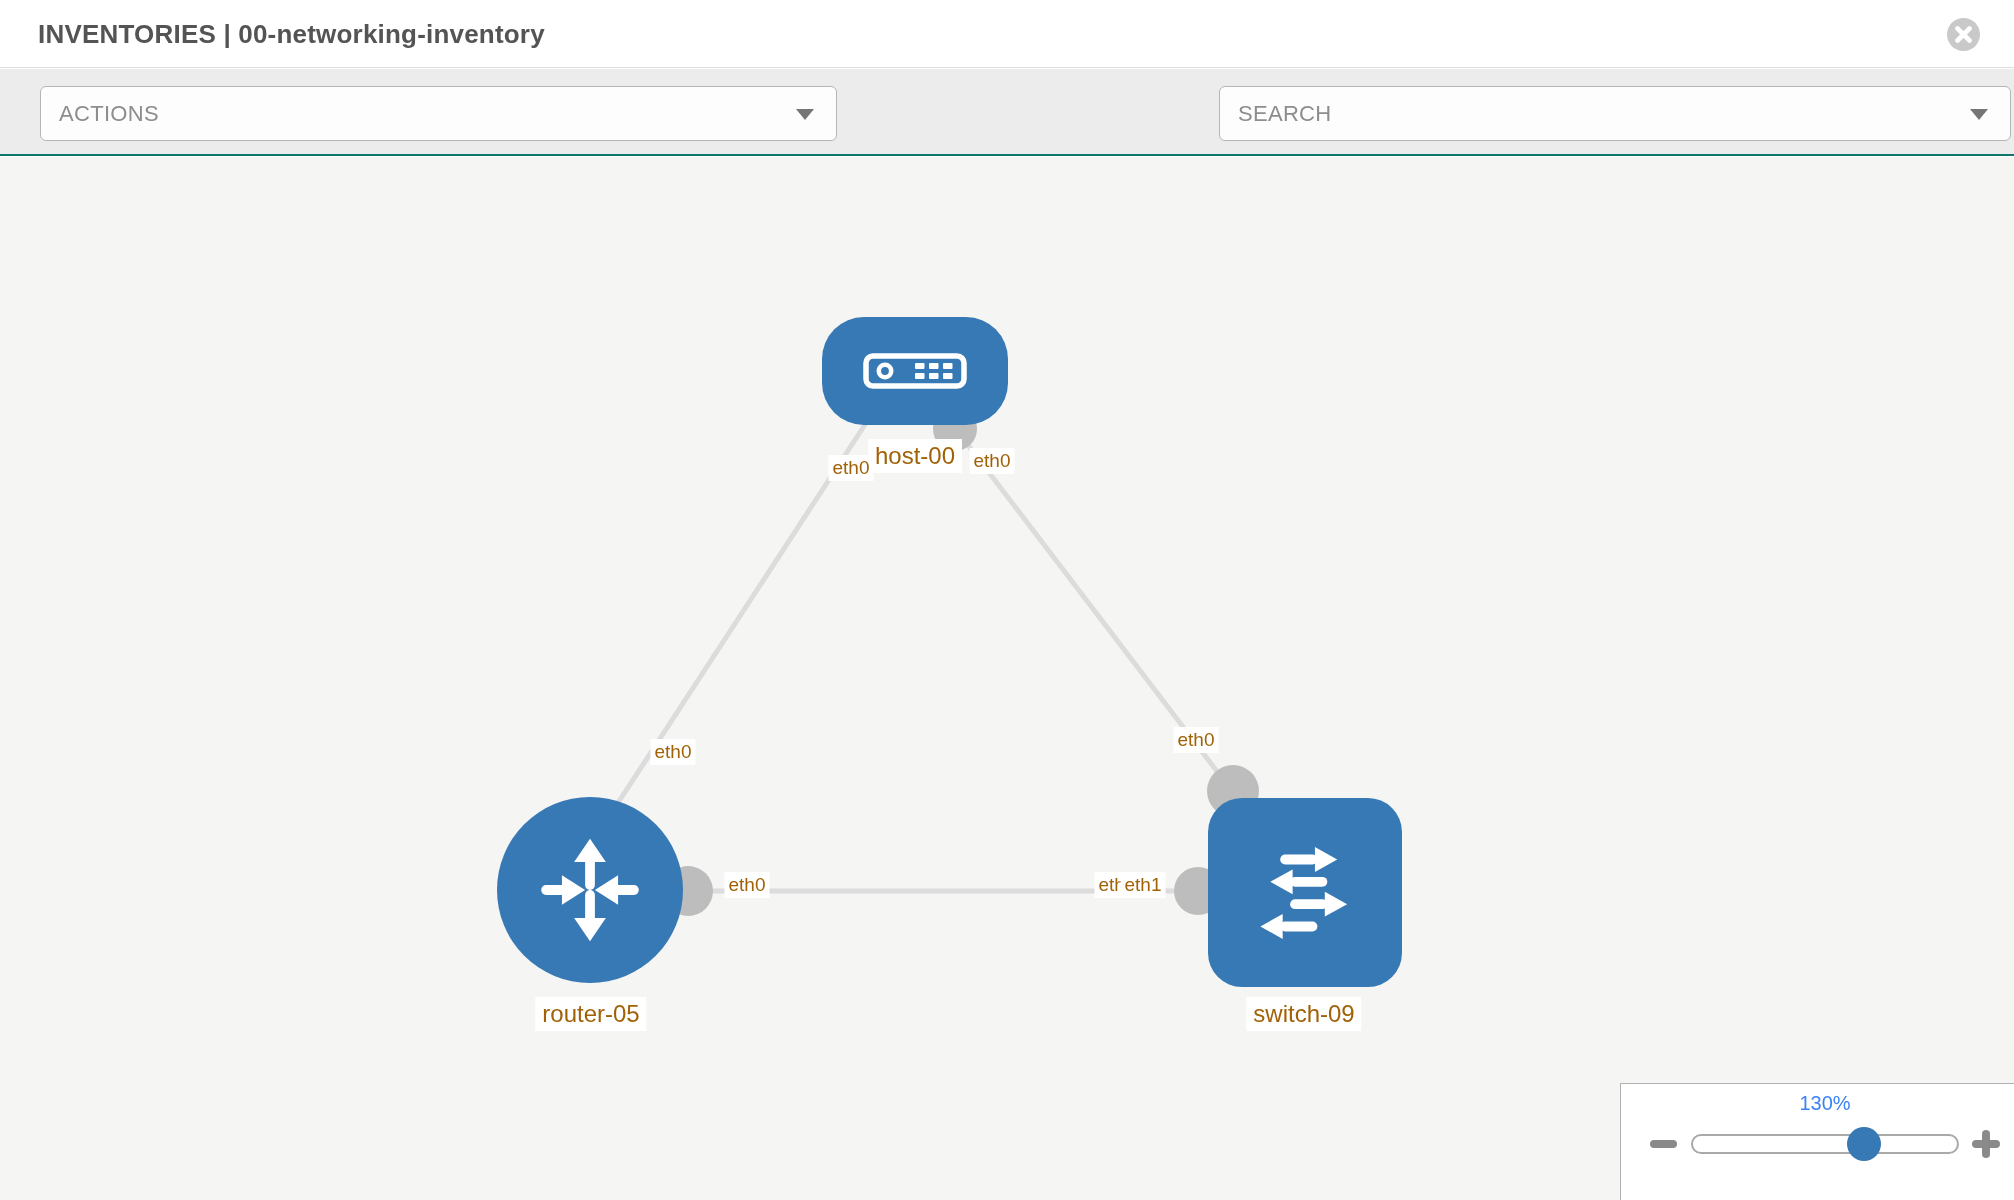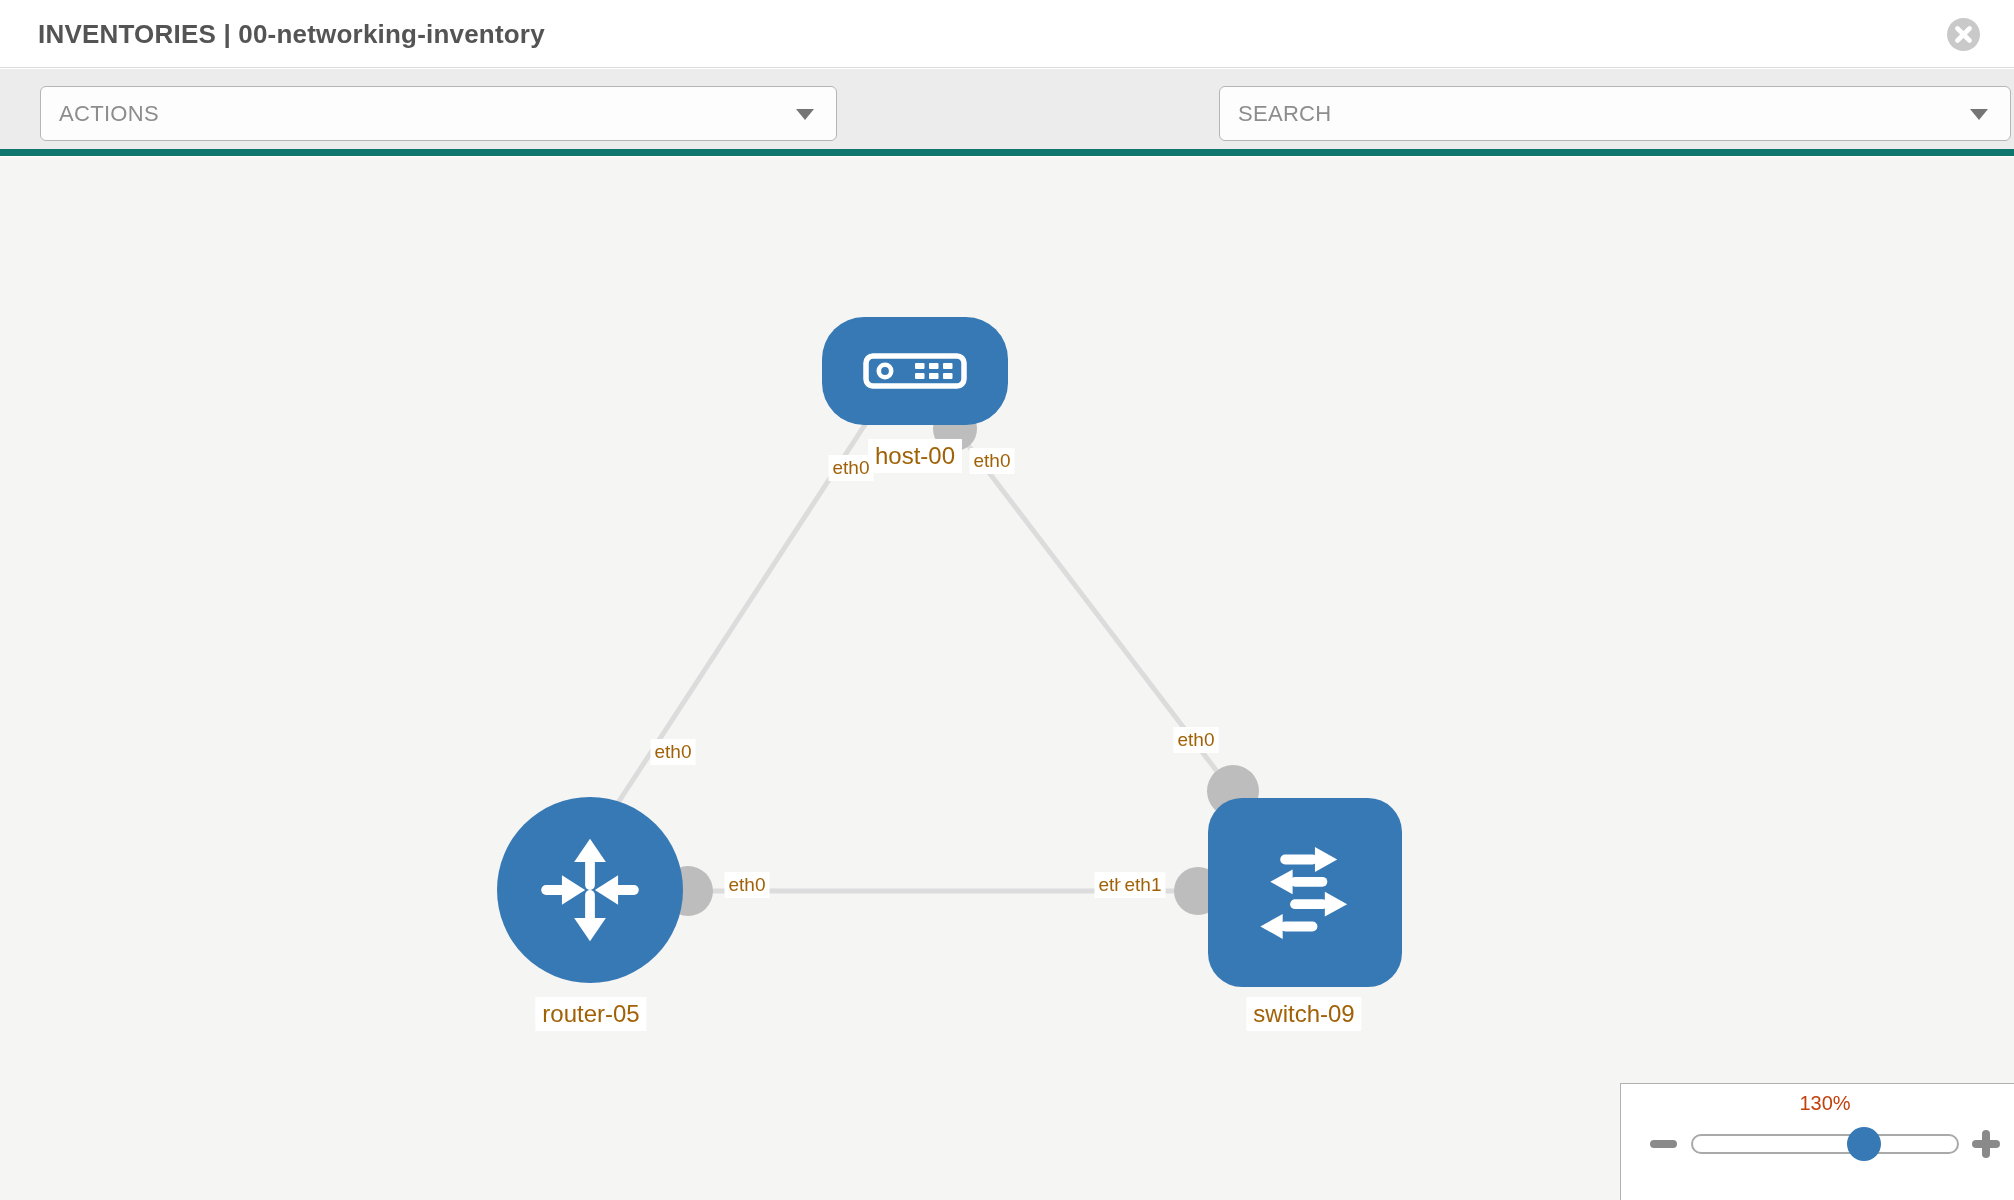--- a/index.html
+++ b/index.html
@@ -7,21 +7,21 @@
   body { font-family:"Liberation Sans","DejaVu Sans",sans-serif; }
   .page { position:relative; width:2014px; height:1200px; overflow:hidden; background:#fff; }
 
   
   .header { position:absolute; left:0; top:0; width:2014px; height:68px; background:#ffffff; border-bottom:1px solid #dcdcdc; }
   .page-title { position:absolute; left:38px; top:19px; font-size:26px; font-weight:bold; color:#545454; letter-spacing:0.2px; }
   .close-btn { position:absolute; right:34px; top:18px; width:33px; height:33px; border-radius:50%; background:#c9c9c9; cursor:pointer; }
   .close-btn svg { position:absolute; left:8px; top:8px; }
 
   
-  .toolbar { position:absolute; left:0; top:69px; width:2014px; height:87px; background:#ececec; border-bottom:7px solid #0f766e; }
+  .toolbar { position:absolute; left:0; top:69px; width:2014px; height:87px; background:#ececec; border-bottom:2px solid #0f766e; }
   .dd-box { position:absolute; top:17px; height:55px; background:#fdfdfd; border:1px solid #b5b5b5; border-radius:6px; cursor:pointer; }
   .dd-box .dd-label { position:absolute; left:18px; top:14px; font-size:22px; color:#8d8d8d; letter-spacing:0.3px; }
   .caret { position:absolute; right:22px; top:22px; width:0; height:0; border-left:9px solid transparent; border-right:9px solid transparent; border-top:11px solid #757575; }
   .actions-box { left:40px; width:797px; }
   .search-box { left:1183px; width:792px;margin-left:36px; }
   .tool-icon-btn { position:absolute; top:95px; width:40px; height:40px; cursor:pointer; }
   .wrench-btn { left:1046px; }
   .key-btn { left:1110px; }
 
   
@@ -33,21 +33,21 @@
   .node-host { left:822px; top:317px; width:186px; height:108px; border-radius:42px; }
   .node-router { left:497px; top:797px; width:186px; height:186px; border-radius:50%; }
   .node-switch { left:1208px; top:798px; width:194px; height:189px; border-radius:34px; }
 
   .chip { position:absolute; transform:translate(-50%,-50%); background:#ffffff; color:#a16207; white-space:nowrap; }
   .node-label { font-size:24px; padding:3px 7px;text-align:right; }
   .if-label { font-size:19px; padding:2px 4px; }
 
   
   .zoom-panel { position:absolute; left:1620px; top:1083px; width:400px; height:123px; background:#ffffff; border:1px solid #b1b1b1; }
-  .zoom-value { position:absolute; left:70px; top:8px; width:268px; text-align:center; font-size:20px; color:#c2410c; }
+  .zoom-value { position:absolute; left:70px; top:8px; width:268px; text-align:center; font-size:20px; color:#3b82f6; }
   .zoom-minus { position:absolute; left:29px; top:56px; width:27px; height:8px; background:#8a8a8a; border-radius:4px; cursor:pointer; }
   .zoom-plus { position:absolute; left:351px; top:46px; width:28px; height:28px; cursor:pointer; }
   .zoom-plus::before { content:""; position:absolute; left:0; top:10px; width:28px; height:8px; background:#8a8a8a; border-radius:4px; }
   .zoom-plus::after { content:""; position:absolute; left:10px; top:0; width:8px; height:28px; background:#8a8a8a; border-radius:4px; }
   .zoom-track { position:absolute; left:70px; top:50px; width:268px; height:20px; background:#ffffff; border:2px solid #a9a9a9; border-radius:11px; cursor:pointer; }
   .zoom-thumb { position:absolute; left:226px; top:43px; width:34px; height:34px; border-radius:50%; background:#3779b5; cursor:grab; }
 </style>
 </head>
 <body>
 

